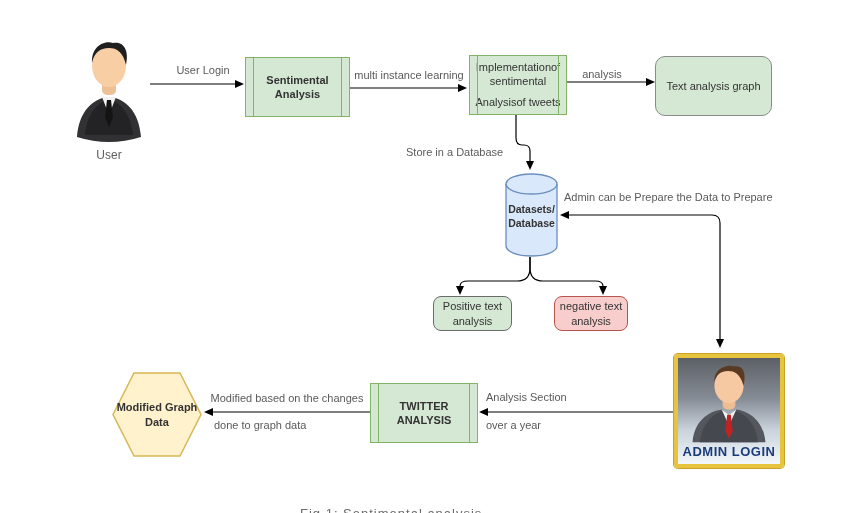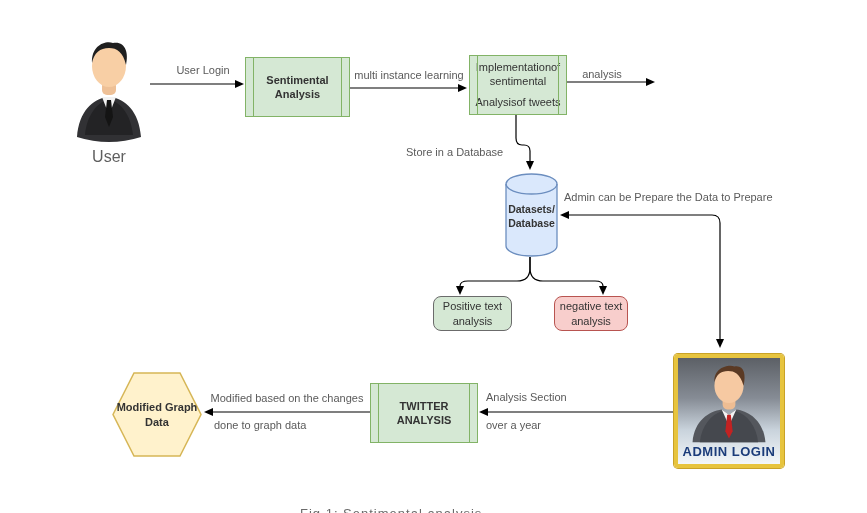--- a/index.html
+++ b/index.html
@@ -23,21 +23,21 @@
   .hex-label{position:absolute;left:0;right:0;top:0;bottom:0;display:flex;align-items:center;justify-content:center;}
   #admin-box{
     border:4px solid var(--admin-border);border-radius:4px;
     box-shadow:0 0 0 1px #c9a227;
     background:linear-gradient(180deg,#5c6066 0%,#868c95 38%,#c9d3dc 68%,#f3f7fa 100%);
     flex-direction:column;justify-content:flex-end;overflow:hidden;
   }
   #admin-box .avatar{position:absolute;top:4px;left:50%;transform:translateX(-50%);}
   .admin-label{position:relative;font-weight:bold;font-size:13px;letter-spacing:.5px;color:var(--admin-text);margin-bottom:5px;}
   .caption{position:absolute;font-size:13px;color:#6a6a6a;letter-spacing:1px;white-space:nowrap;}
-  .actor-label{position:absolute;font-size:16px;color:#5f5f5f;text-align:center;}
+  .actor-label{position:absolute;font-size:12px;color:#5f5f5f;text-align:center;}
 </style>
 </head>
 <body>
 
 <div id="canvas">
 
   <svg class="overlay" width="867" height="513" viewBox="0 0 867 513">
     <g stroke="#000" stroke-width="1.2" fill="none">
       <path d="M150,84 H236"></path>
       <path d="M350,88 H459"></path>
@@ -84,20 +84,23 @@
   </div>
 
   <div class="node process impl" style="left:469px;top:55px;width:98px;height:60px;">
     <div class="stripe left"></div>
     <div class="stripe right"></div>
     <div class="lbl">Implementationof
 sentimental</div>
     <div class="lbl">Analysisof tweets</div>
   </div>
 
+  <div class="node rounded" style="left:655px;top:56px;width:117px;height:60px;background:var(--green-fill);border:1px solid var(--gray-stroke);">
+    <div class="lbl">Text analysis graph</div>
+  </div>
 
   <div class="node" style="left:505px;top:173px;width:53px;height:84px;">
     <svg width="53" height="84" viewBox="0 0 53 84" style="position:absolute;left:0;top:0;">
       <path d="M1 11 C1 5.5 12 1 26.5 1 C41 1 52 5.5 52 11 V73 C52 78.5 41 83 26.5 83 C12 83 1 78.5 1 73 Z" fill="var(--blue-fill)" stroke="var(--blue-stroke)" stroke-width="1.3"></path>
       <path d="M1 11 C1 16.5 12 21 26.5 21 C41 21 52 16.5 52 11" fill="none" stroke="var(--blue-stroke)" stroke-width="1.3"></path>
     </svg>
     <div class="lbl bold cyl-label" style="font-size:10.5px;">Datasets/
 Database</div>
   </div>
 

